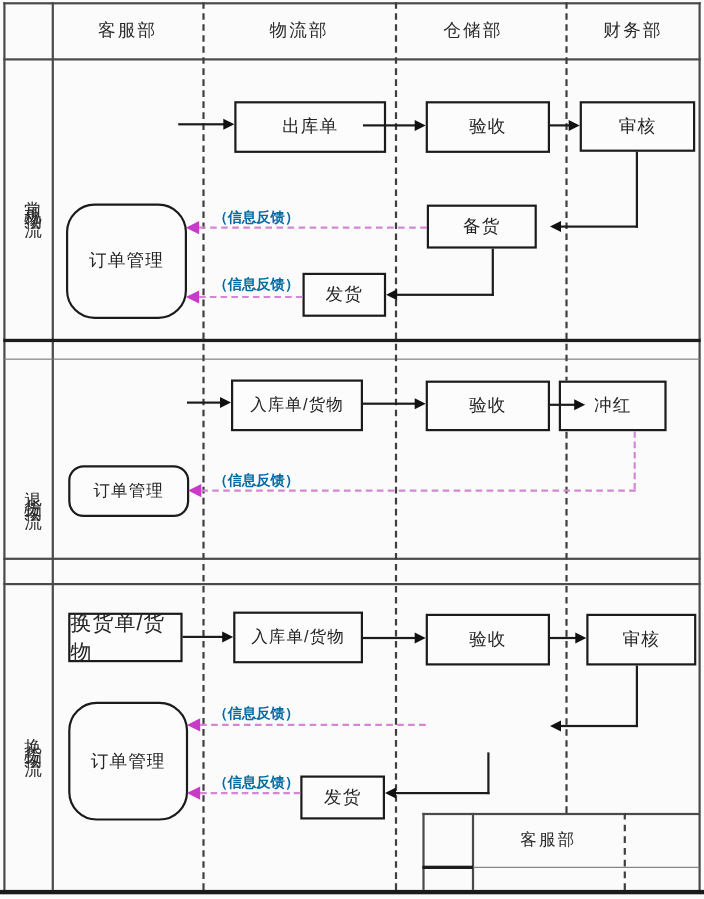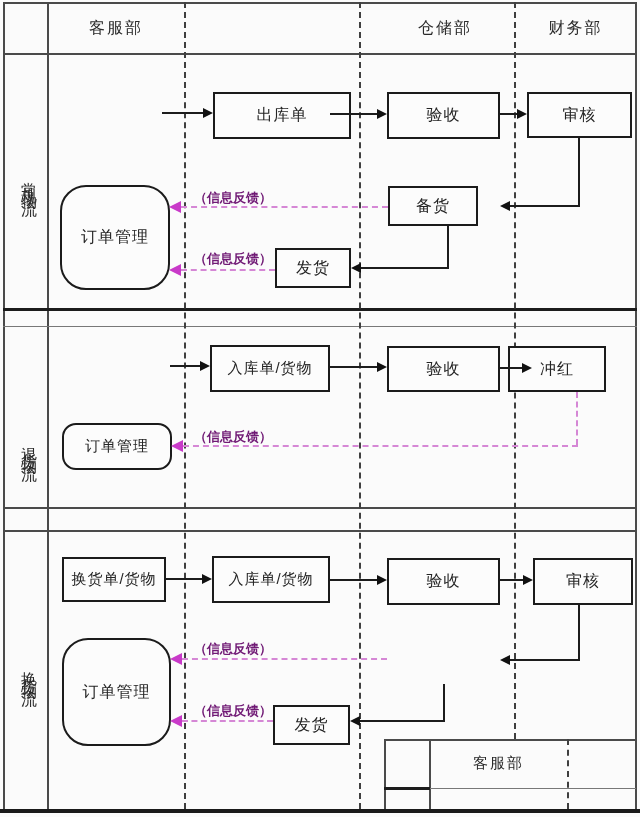--- a/index.html
+++ b/index.html
@@ -33,21 +33,21 @@
   .aline-v{position:absolute;width:0;border-left:2px solid #1c1c1c;}
   .tri-r{position:absolute;width:0;height:0;border-top:5px solid transparent;
     border-bottom:5px solid transparent;border-left:10px solid #111;}
   .tri-l{position:absolute;width:0;height:0;border-top:5px solid transparent;
     border-bottom:5px solid transparent;border-right:10px solid #111;}
   .fb-h{position:absolute;height:0;border-top:2px dashed #d587d5;}
   .fb-v{position:absolute;width:0;border-left:2px dashed #d587d5;}
   .fb-tri{position:absolute;width:0;height:0;border-top:6px solid transparent;
     border-bottom:6px solid transparent;border-right:12px solid #c93ac9;}
   .fb-label{
-    position:absolute;font-size:13px;font-weight:bold;color:#701a75;
+    position:absolute;font-size:13px;font-weight:bold;color:#0369a1;
     letter-spacing:0px;white-space:nowrap;
   }
   .footer-label{
     position:absolute;display:flex;align-items:center;justify-content:center;
     font-size:15px;letter-spacing:2px;color:#2a2a2a;
   }
 </style>
 </head>
 <body>
 
@@ -69,32 +69,33 @@
 
   <div class="hl solid2h" style="top:739px;left:384px;width:252px;"></div>
   <div class="vl solid2v" style="left:384px;top:739px;height:70px;"></div>
   <div class="vl solid2v" style="left:429px;top:739px;height:70px;"></div>
   <div class="hl solid1h" style="top:788px;left:384px;width:252px;"></div>
   <div class="hl solid3h" style="top:787px;left:384px;width:46px;"></div>
   <div class="vl dashv" style="left:567px;top:739px;height:70px;"></div>
   <div class="footer-label" style="left:430px;top:750px;width:137px;height:26px;">客服部</div>
 
   <div class="hdr" style="left:48px;width:136px;">客服部</div>
-  <div class="hdr" style="left:368px;width:154px;text-align:right;">仓储部</div>
+  <div class="hdr" style="left:185px;width:174px;">物流部</div>
+  <div class="hdr" style="left:353px;width:154px;text-align:right;">仓储部</div>
   <div class="hdr" style="left:515px;width:121px;">财务部</div>
 
   <div class="lanelabel" style="top:131px;height:100px;">常规物流</div>
   <div class="lanelabel" style="top:396px;height:100px;">退货物流</div>
   <div class="lanelabel" style="top:621px;height:100px;">换货物流</div>
 
   <div class="box" style="left:213px;top:92px;width:138px;height:47px;">出库单</div>
   <div class="box" style="left:387px;top:92px;width:113px;height:47px;">验收</div>
   <div class="box" style="left:527px;top:92px;width:105px;height:46px;">审核</div>
   <div class="box round26" style="left:60px;top:185px;width:110px;height:105px;">订单管理</div>
-  <div class="box" style="left:388px;top:186px;width:90px;height:40px;">备货</div>
+  <div class="box" style="left:388px;top:186px;width:100px;height:40px;">备货</div>
   <div class="box" style="left:275px;top:248px;width:76px;height:40px;">发货</div>
 
   <div class="aline-h" style="left:162px;top:112px;width:43px;"></div>
   <div class="tri-r" style="left:203px;top:108px;"></div>
   <div class="aline-h" style="left:330px;top:113px;width:48px;"></div>
   <div class="tri-r" style="left:377px;top:109px;"></div>
   <div class="aline-h" style="left:500px;top:113px;width:18px;"></div>
   <div class="tri-r" style="left:517px;top:109px;"></div>
   <div class="aline-v" style="left:578px;top:138px;height:69px;"></div>
   <div class="aline-h" style="left:509px;top:205px;width:71px;"></div>
@@ -120,21 +121,21 @@
   <div class="aline-h" style="left:330px;top:366px;width:48px;"></div>
   <div class="tri-r" style="left:377px;top:362px;"></div>
   <div class="aline-h" style="left:500px;top:367px;width:23px;"></div>
   <div class="tri-r" style="left:522px;top:363px;"></div>
 
   <div class="fb-v" style="left:576px;top:392px;height:53px;"></div>
   <div class="fb-h" style="left:183px;top:445px;width:395px;"></div>
   <div class="fb-tri" style="left:171px;top:440px;"></div>
   <div class="fb-label" style="left:194px;top:428px;">（信息反馈）</div>
 
-  <div class="box" style="left:62px;top:557px;width:104px;height:45px;font-size:15px;">换货单/货物</div>
+  <div class="box" style="left:62px;top:557px;width:104px;height:45px;font-size:19px;">换货单/货物</div>
   <div class="box" style="left:212px;top:556px;width:118px;height:47px;font-size:15px;">入库单/货物</div>
   <div class="box" style="left:387px;top:558px;width:113px;height:47px;">验收</div>
   <div class="box" style="left:533px;top:558px;width:100px;height:47px;">审核</div>
   <div class="box round26" style="left:62px;top:638px;width:109px;height:108px;">订单管理</div>
   <div class="box" style="left:273px;top:705px;width:77px;height:40px;">发货</div>
 
   <div class="aline-h" style="left:166px;top:578px;width:38px;"></div>
   <div class="tri-r" style="left:202px;top:574px;"></div>
   <div class="aline-h" style="left:330px;top:579px;width:48px;"></div>
   <div class="tri-r" style="left:377px;top:575px;"></div>

